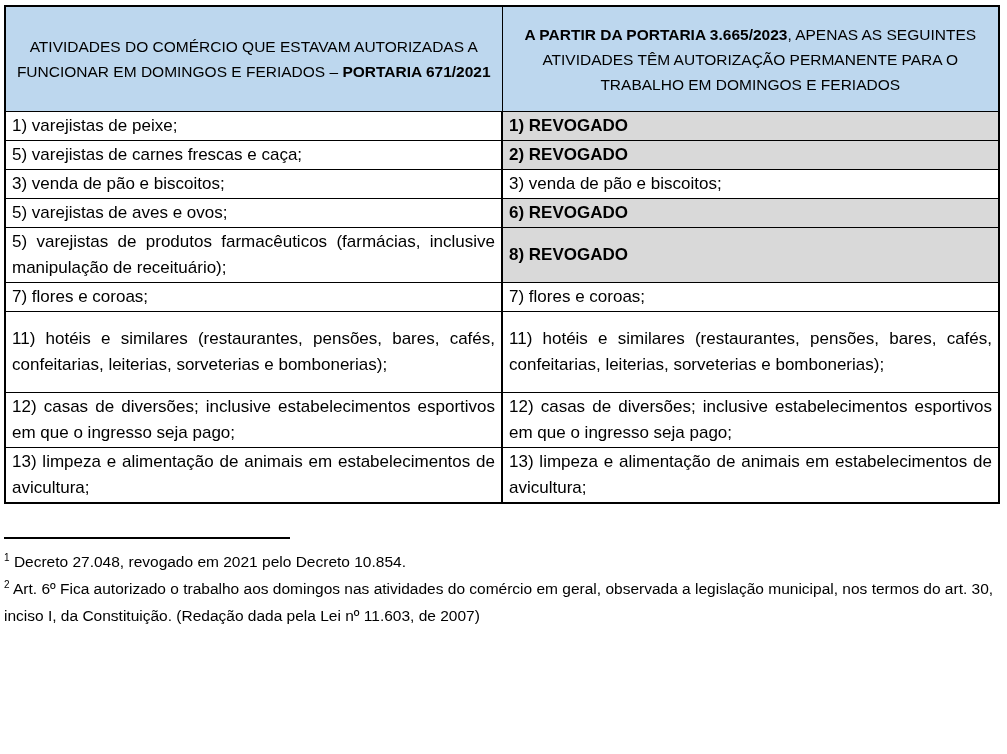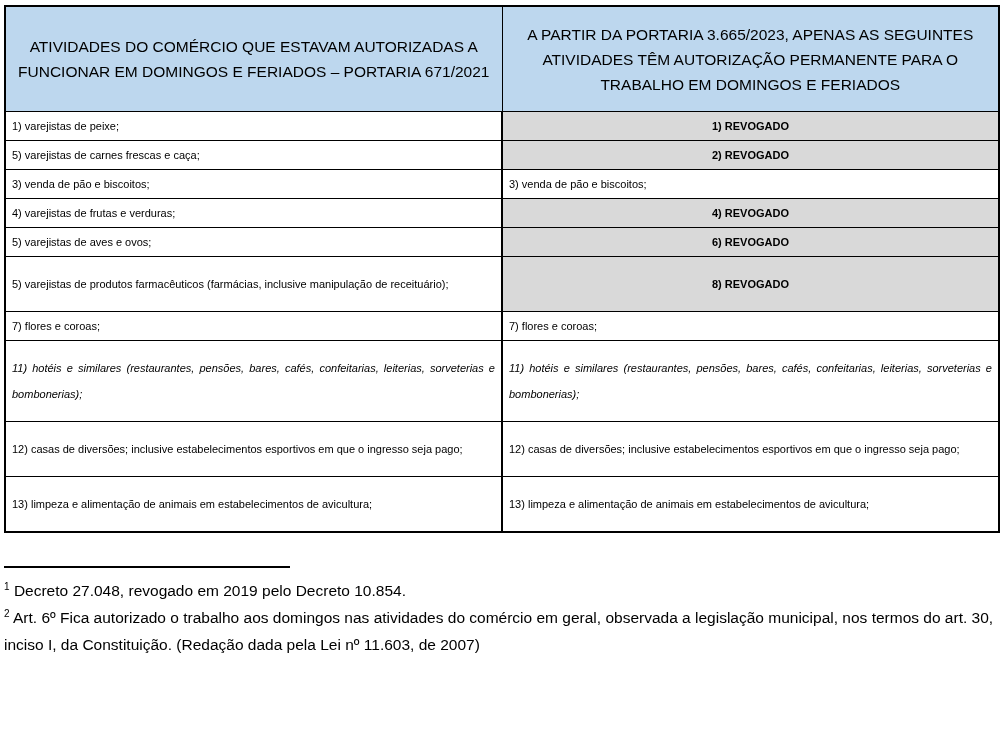--- a/index.html
+++ b/index.html
@@ -30,35 +30,35 @@
   }
   th {
     background: var(--header-bg);
     font-size: 15.5px;
     font-weight: normal;
     line-height: 25px;
     text-align: center;
     height: 100px;
     padding: 2px 10px;
   }
-  th strong { font-weight: normal; }
+  th strong { font-weight: bold; }
   td {
-    font-size: 11px;
+    font-size: 17px;
     line-height: 26px;
     text-align: justify;
     padding: 1px 6px;
   }
   td[data-name="cell-left"] { border-right-width: 2px; }
   td.revoked {
     background: var(--revoked-bg);
     font-weight: bold;
-    text-align: center;
+    text-align: left;
   }
   tr.h2 td { height: 52px; }
-  tr.h3 td { height: 78px; font-style: italic; }
+  tr.h3 td { height: 78px; }
   .footnotes {
     margin: 33px 0 0 4px;
     width: 996px;
     font-size: 15.5px;
     line-height: 27px;
   }
   .fn-sep {
     width: 286px;
     height: 0;
     border-top: 2px solid var(--border);
@@ -88,24 +88,20 @@
       </tr>
     <tr data-name="table-row">
         <td data-name="cell-left">5) varejistas de carnes frescas e caça;</td>
         <td data-name="cell-right" class="revoked">2) REVOGADO</td>
       </tr>
     <tr data-name="table-row">
         <td data-name="cell-left">3) venda de pão e biscoitos;</td>
         <td data-name="cell-right">3) venda de pão e biscoitos;</td>
       </tr>
     <tr data-name="table-row">
-        <td data-name="cell-left">4) varejistas de frutas e verduras;</td>
-        <td data-name="cell-right" class="revoked">4) REVOGADO</td>
-      </tr>
-    <tr data-name="table-row">
         <td data-name="cell-left">5) varejistas de aves e ovos;</td>
         <td data-name="cell-right" class="revoked">6) REVOGADO</td>
       </tr>
     <tr class="h2" data-name="table-row">
         <td data-name="cell-left">5) varejistas de produtos farmacêuticos (farmácias, inclusive manipulação de receituário);</td>
         <td data-name="cell-right" class="revoked">8) REVOGADO</td>
       </tr>
     <tr data-name="table-row">
         <td data-name="cell-left">7) flores e coroas;</td>
         <td data-name="cell-right">7) flores e coroas;</td>
@@ -120,15 +116,15 @@
       </tr>
     <tr class="h2" data-name="table-row">
         <td data-name="cell-left">13) limpeza e alimentação de animais em estabelecimentos de avicultura;</td>
         <td data-name="cell-right">13) limpeza e alimentação de animais em estabelecimentos de avicultura;</td>
       </tr>
   </tbody>
 </table>
 
 <div class="footnotes" data-name="footnotes">
   <div class="fn-sep" data-name="footnote-separator"></div>
-  <p data-name="footnote-1"><sup class="fn-marker" data-name="footnote-marker">1</sup> <span data-name="footnote-1-text">Decreto 27.048, revogado em 2019 pelo Decreto 10.854.</span></p>
+  <p data-name="footnote-1"><sup class="fn-marker" data-name="footnote-marker">1</sup> <span data-name="footnote-1-text">Decreto 27.048, revogado em 2021 pelo Decreto 10.854.</span></p>
   <p data-name="footnote-2"><sup class="fn-marker" data-name="footnote-marker">2</sup> <span data-name="footnote-2-text">Art. 6º Fica autorizado o trabalho aos domingos nas atividades do comércio em geral, observada a legislação municipal, nos termos do art. 30, inciso I, da Constituição. (Redação dada pela Lei nº 11.603, de 2007)</span></p>
 </div>
 
 </body></html>

